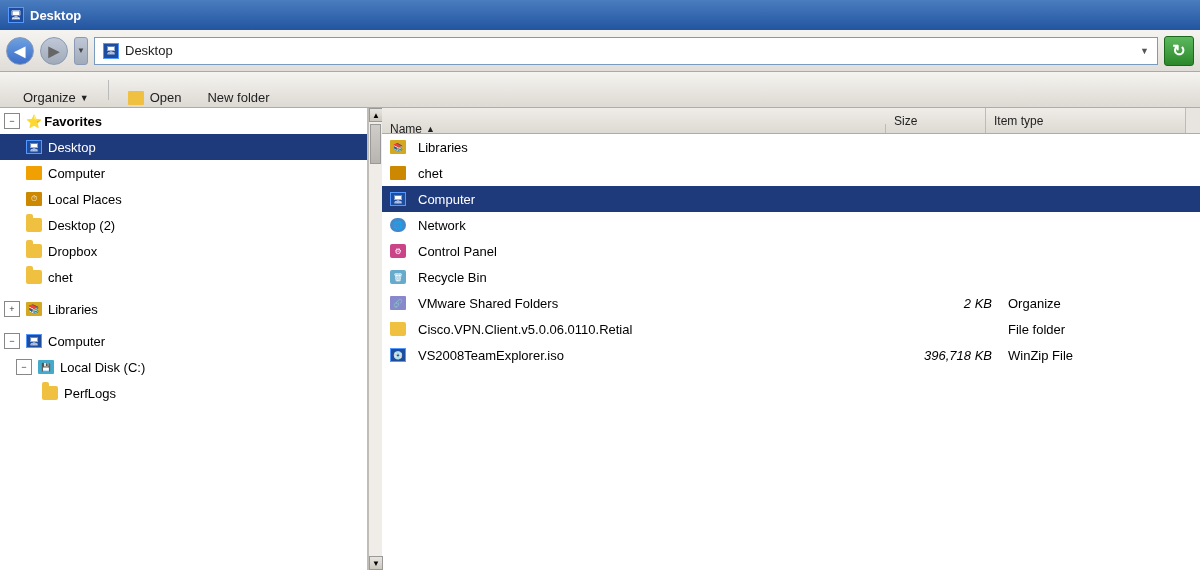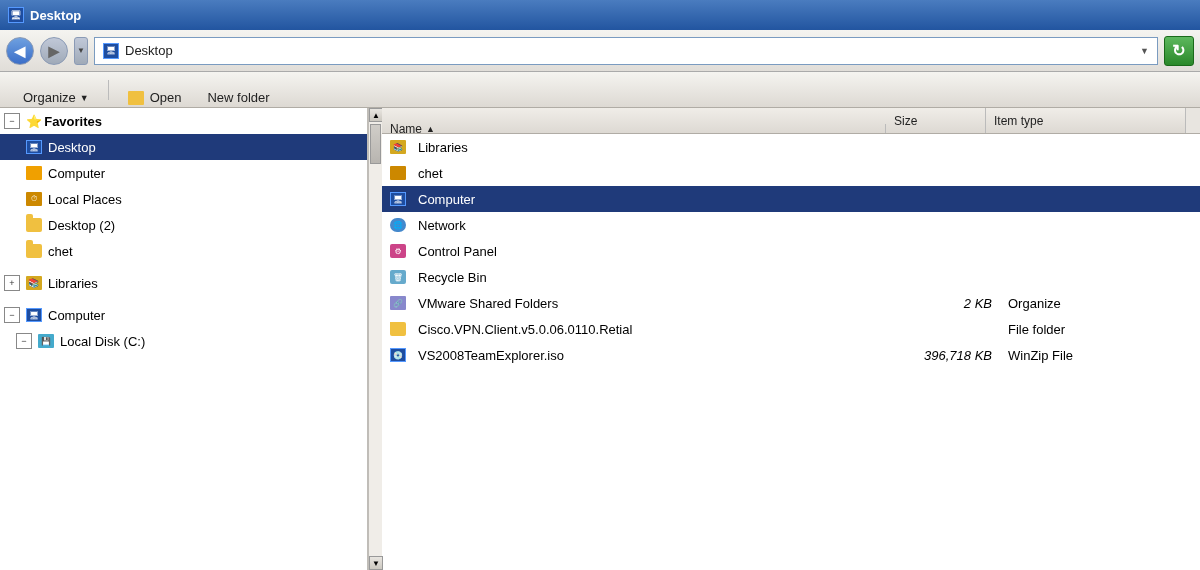--- a/index.html
+++ b/index.html
@@ -393,20 +393,25 @@
         <span style="display:inline-flex;width:16px;height:14px;background:#cc8800;border-radius:1px;flex-shrink:0;margin-right:4px;align-items:center;justify-content:center;font-size:8px;color:white;">⏱</span>
         <span class="tree-label">Local Places</span>
       </div>
 
       <div class="tree-item">
         <span class="tree-indent" style="width:20px;"></span>
         <span class="icon-folder" style="margin-right:4px;"></span>
         <span class="tree-label">Desktop (2)</span>
       </div>
 
+      <div class="tree-item">
+        <span class="tree-indent" style="width:20px;"></span>
+        <span class="icon-folder" style="margin-right:4px;"></span>
+        <span class="tree-label">Dropbox</span>
+      </div>
 
       <div class="tree-item">
         <span class="tree-indent" style="width:20px;"></span>
         <span class="icon-folder" style="margin-right:4px;"></span>
         <span class="tree-label">chet</span>
       </div>
 
       <div style="height:6px;"></div>
 
       <div class="tree-item">
@@ -423,20 +428,25 @@
         <span class="tree-label">Computer</span>
       </div>
 
       <div class="tree-item">
         <span class="tree-indent" style="width:10px;"></span>
         <span class="tree-expand minus">−</span>
         <span style="display:inline-flex;width:16px;height:14px;background:#44aacc;border-radius:1px;flex-shrink:0;margin:0 4px;align-items:center;justify-content:center;font-size:8px;color:white;">💾</span>
         <span class="tree-label">Local Disk (C:)</span>
       </div>
 
+      <div class="tree-item">
+        <span class="tree-indent" style="width:36px;"></span>
+        <span class="icon-folder" style="margin-right:4px;"></span>
+        <span class="tree-label">PerfLogs</span>
+      </div>
 
     </div>
 
     <div class="left-scrollbar">
       <div class="scrollbar-arrow">▲</div>
       <div class="scrollbar-thumb"></div>
       <div style="flex:1;"></div>
       <div class="scrollbar-arrow">▼</div>
     </div>
   </div>

